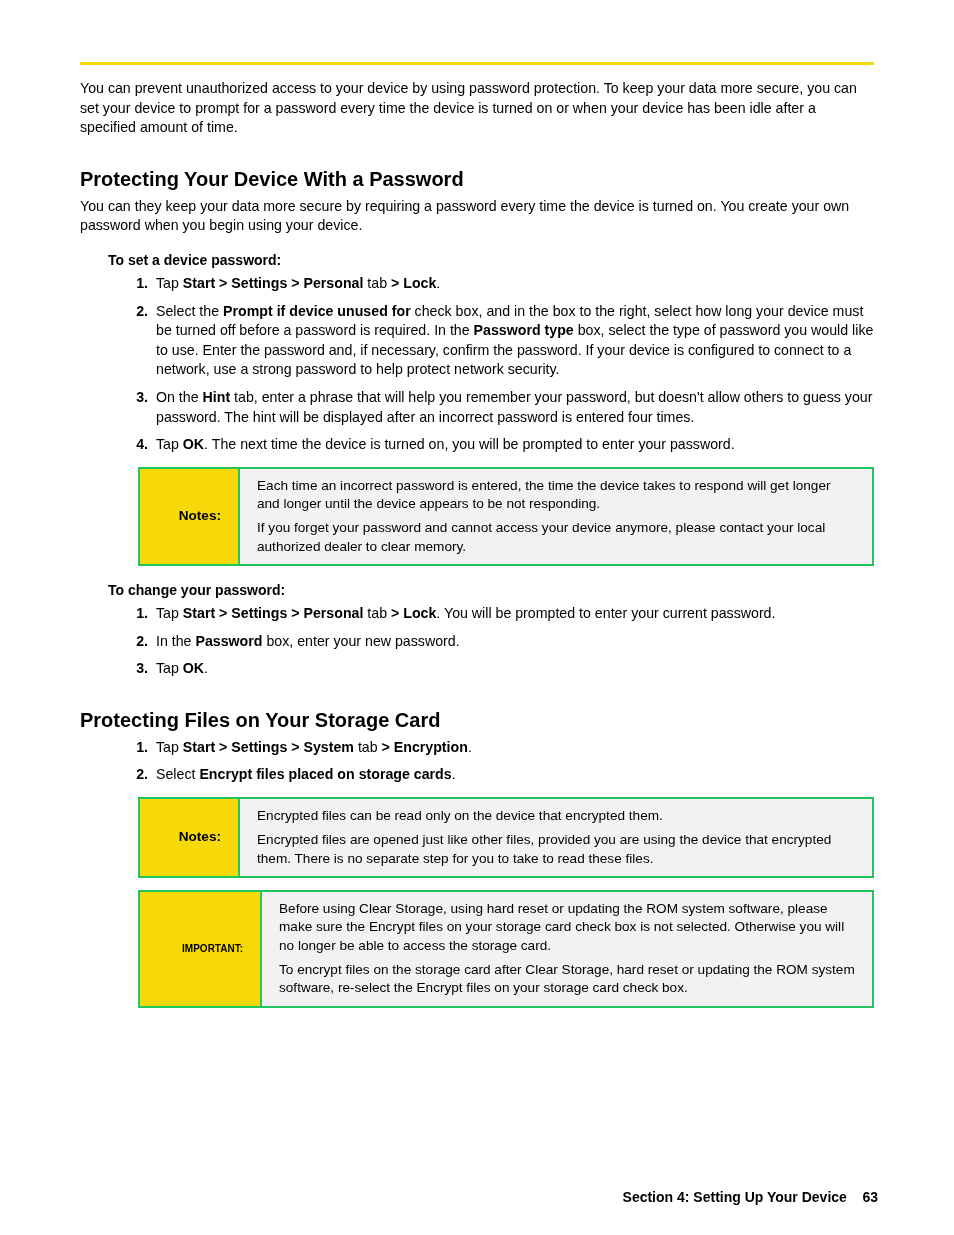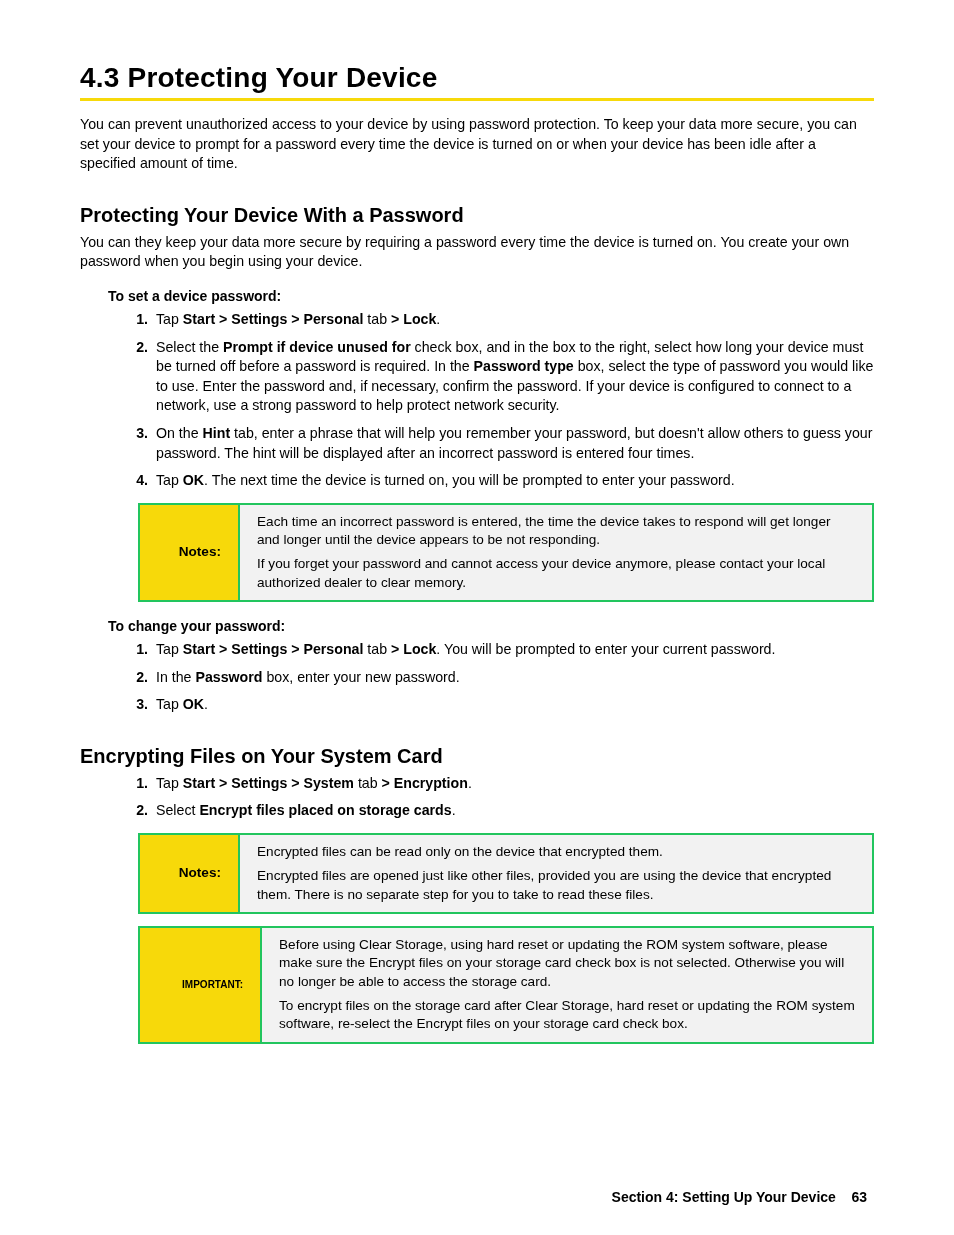--- a/index.html
+++ b/index.html
@@ -86,31 +86,30 @@
   table.callout td.content p {
     margin: 0 0 6px 0;
   }
   table.callout td.content p:last-child {
     margin-bottom: 0;
   }
 
   .footer {
     position: absolute;
     bottom: 30px;
-    right: 87px;
+    right: 76px;
     font-size: 14px;
     font-weight: 700;
   }
 </style>
 </head>
 <body>
 
 <div class="page">
 
-  <h1 class="section-title">4.3  Protecting Your Device</h1>
   <hr class="title-rule">
 
   <p class="body">You can prevent unauthorized access to your device by using password protection. To keep your data more secure, you can set your device to prompt for a password every time the device is turned on or when your device has been idle after a specified amount of time.</p>
 
   <h2 class="subsection">Protecting Your Device With a Password</h2>
   <p class="body">You can they keep your data more secure by requiring a password every time the device is turned on. You create your own password when you begin using your device.</p>
 
   <div class="proc-title">To set a device password:</div>
   <ol class="steps">
     <li>
@@ -145,21 +144,21 @@
       <span>Tap </span><b>Start &gt; Settings &gt; Personal</b><span> tab </span><b>&gt; Lock</b><span>. You will be prompted to enter your current password.</span>
     </li>
     <li>
       <span>In the </span><b>Password</b><span> box, enter your new password.</span>
     </li>
     <li>
       <span>Tap </span><b>OK</b><span>.</span>
     </li>
   </ol>
 
-  <h2 class="subsection">Encrypting Files on Your System Card</h2>
+  <h2 class="subsection">Protecting Files on Your Storage Card</h2>
 
   <ol class="steps">
     <li>
       <span>Tap </span><b>Start &gt; Settings &gt; System</b><span> tab </span><b>&gt; Encryption</b><span>.</span>
     </li>
     <li>
       <span>Select </span><b>Encrypt files placed on storage cards</b><span>.</span>
     </li>
   </ol>
 

